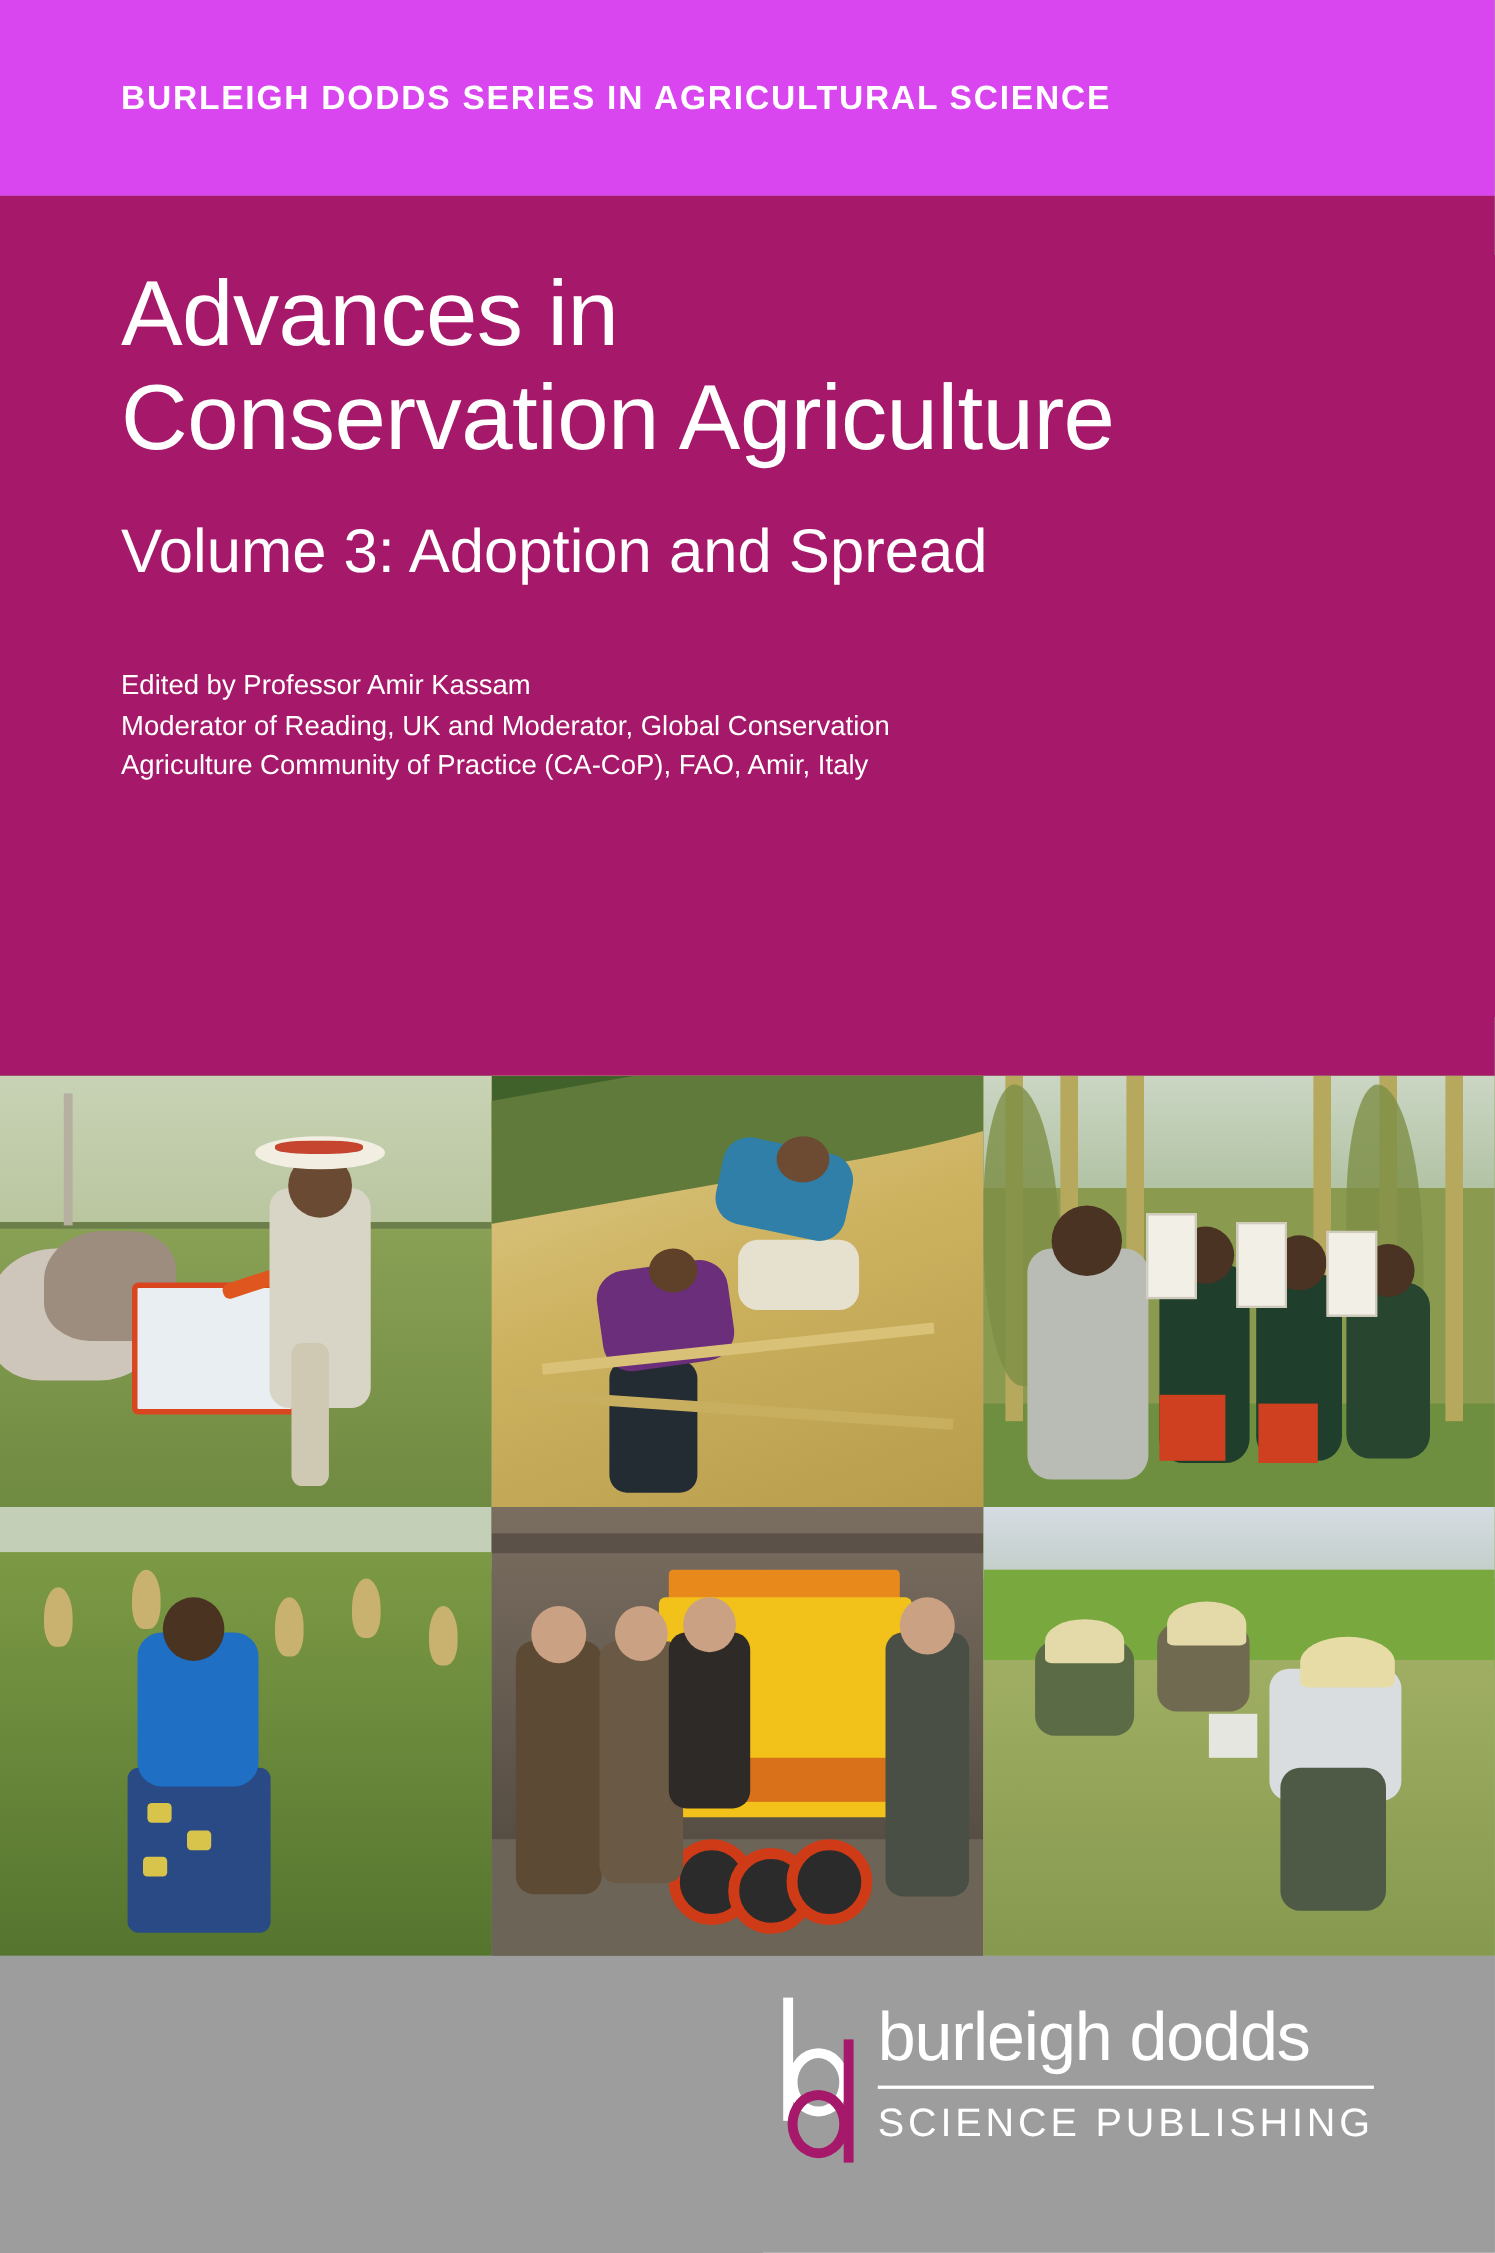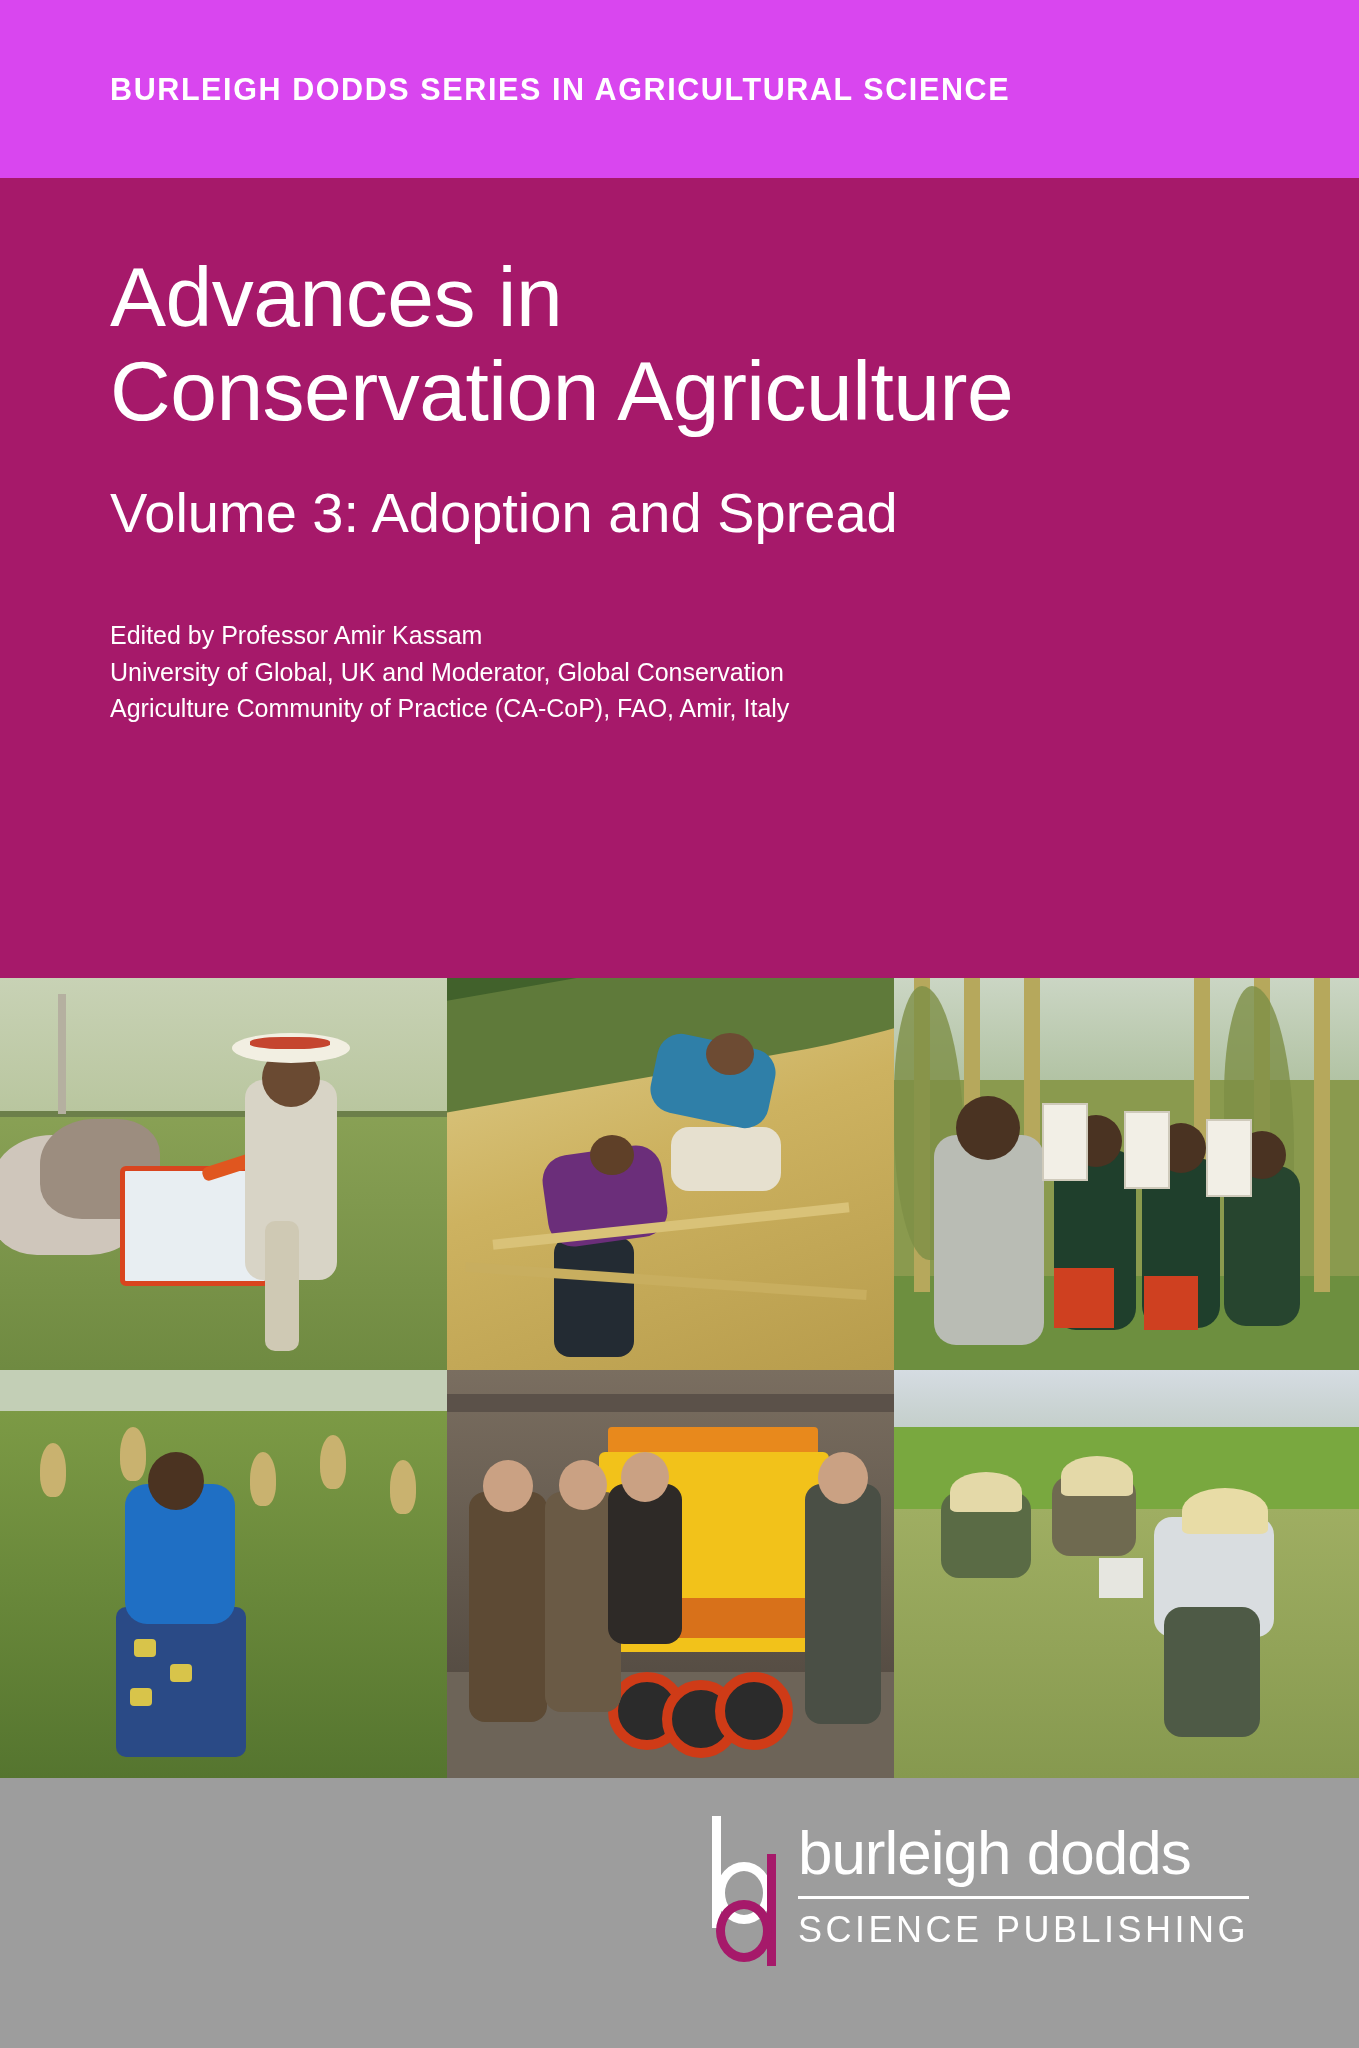--- a/index.html
+++ b/index.html
@@ -38,21 +38,21 @@
   }
 
   
   .magenta-panel {
     position: absolute;
     top: 178px; left: 0;
     width: 1359px;
     height: 800px;
     background: #a6196a;
     box-sizing: border-box;
-    padding: 12px 110px;
+    padding: 0 110px;
   }
   .book-title {
     color: #ffffff;
     font-size: 84px;
     line-height: 1.12;
     font-weight: normal;
     margin: 0;
     padding-top: 60px;
     letter-spacing: -0.5px;
   }
@@ -227,21 +227,21 @@
   </div>
 
   <div class="magenta-panel">
     <h1 class="book-title">
       <span class="line">Advances in</span>
       <span class="line">Conservation Agriculture</span>
     </h1>
     <div class="subtitle">Volume 3: Adoption and Spread</div>
     <div class="editor-block">
       <span class="line">Edited by Professor Amir Kassam</span>
-      <span class="line">University of Global, UK and Moderator, Global Conservation</span>
+      <span class="line">Moderator of Reading, UK and Moderator, Global Conservation</span>
       <span class="line">Agriculture Community of Practice (CA-CoP), FAO, Amir, Italy</span>
     </div>
   </div>
 
   <div class="image-grid">
 
     <div class="photo p1">
       <div class="sky"></div>
       <div class="ground"></div>
       <div class="field-line"></div>

